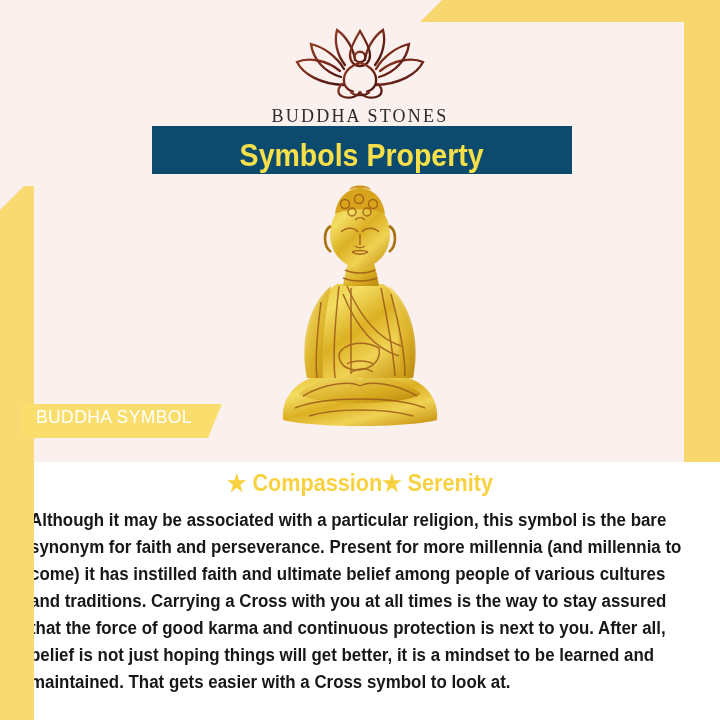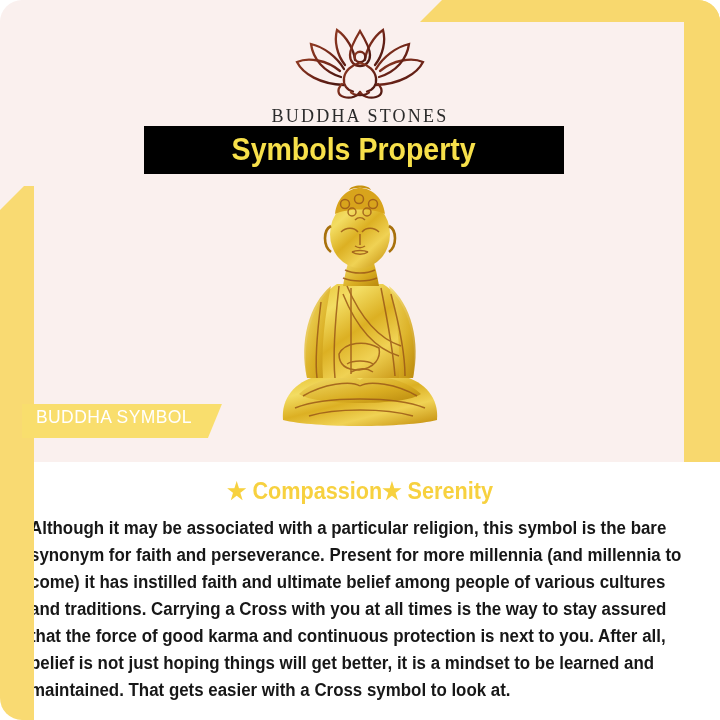--- a/index.html
+++ b/index.html
@@ -12,21 +12,20 @@
     background: #ffffff;
     font-family: "Liberation Sans", sans-serif;
   }
 
   .poster {
     position: relative;
     width: 720px;
     height: 720px;
     background: #ffffff;
     overflow: hidden;
-    border-radius: 22px;
   }
 
   
   .band-top {
     position: absolute;
     top: 0; left: 420px; right: 0;
     height: 22px;
     background: #f8d86e;
     clip-path: polygon(22px 0, 100% 0, 100% 100%, 0 100%);
     z-index: 1;
@@ -75,25 +74,25 @@
     font-family: "Liberation Serif", serif;
     font-size: 18px;
     letter-spacing: 2.2px;
     color: #2b2b2b;
     font-weight: 400;
   }
 
   
   .title-banner {
     position: absolute;
-    left: 144px; top: 126px;
+    left: 152px; top: 126px;
     width: 420px; height: 48px;
-    background: #000000;
+    background: #0c4a6e;
     display: flex;
-    align-items: center;
+    align-items: flex-end;
     justify-content: center;
     z-index: 4;
   }
   .title-text {
     font-family: "Liberation Sans Narrow", "Liberation Sans", sans-serif;
     font-weight: 700;
     font-size: 31px;
     color: #f7e04a;
     letter-spacing: 0px;
     transform: scaleX(0.92);
@@ -131,21 +130,21 @@
   }
 
   
   .content {
     position: absolute;
     left: 0; top: 462px;
     width: 720px;
     height: 258px;
     background: #ffffff;
     z-index: 2;
-    padding: 8px 30px;
+    padding: 0 30px;
   }
   .subtitle {
     text-align: center;
     margin-top: 8px;
     font-family: "Liberation Sans Narrow", "Liberation Sans", sans-serif;
     font-weight: 700;
     font-size: 23px;
     color: #f7d13f;
     transform: scaleX(0.94);
     white-space: nowrap;

